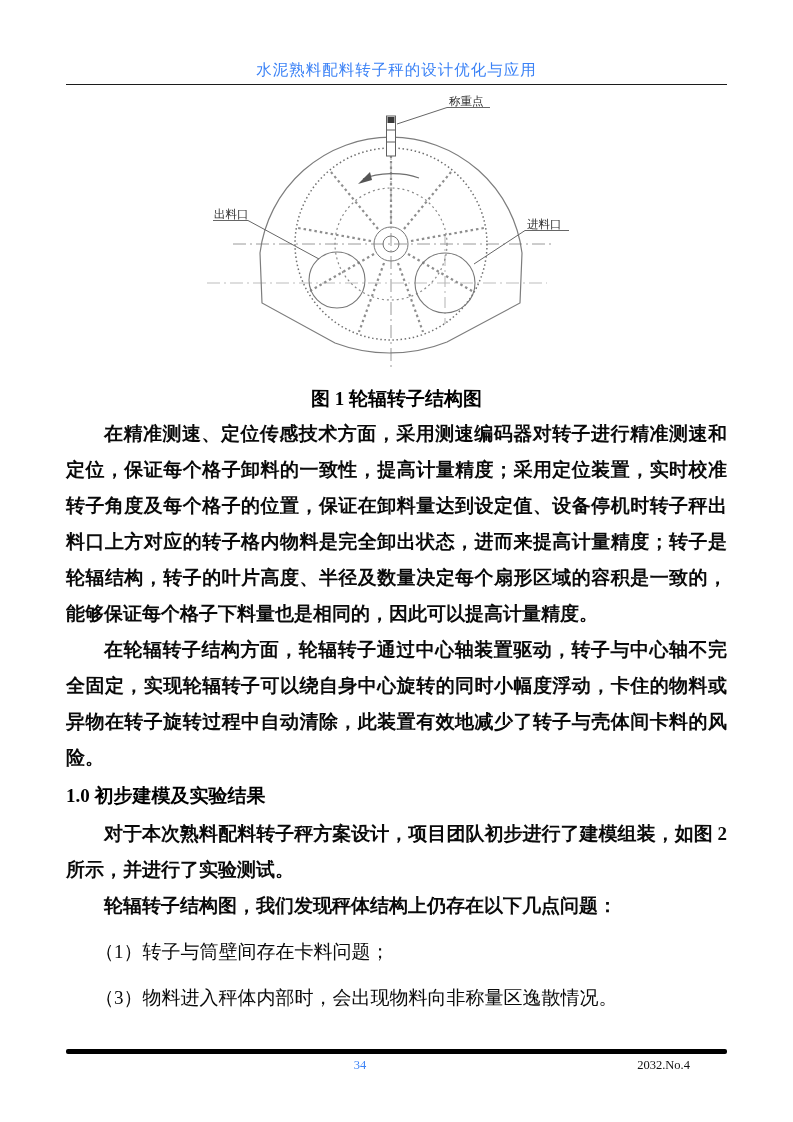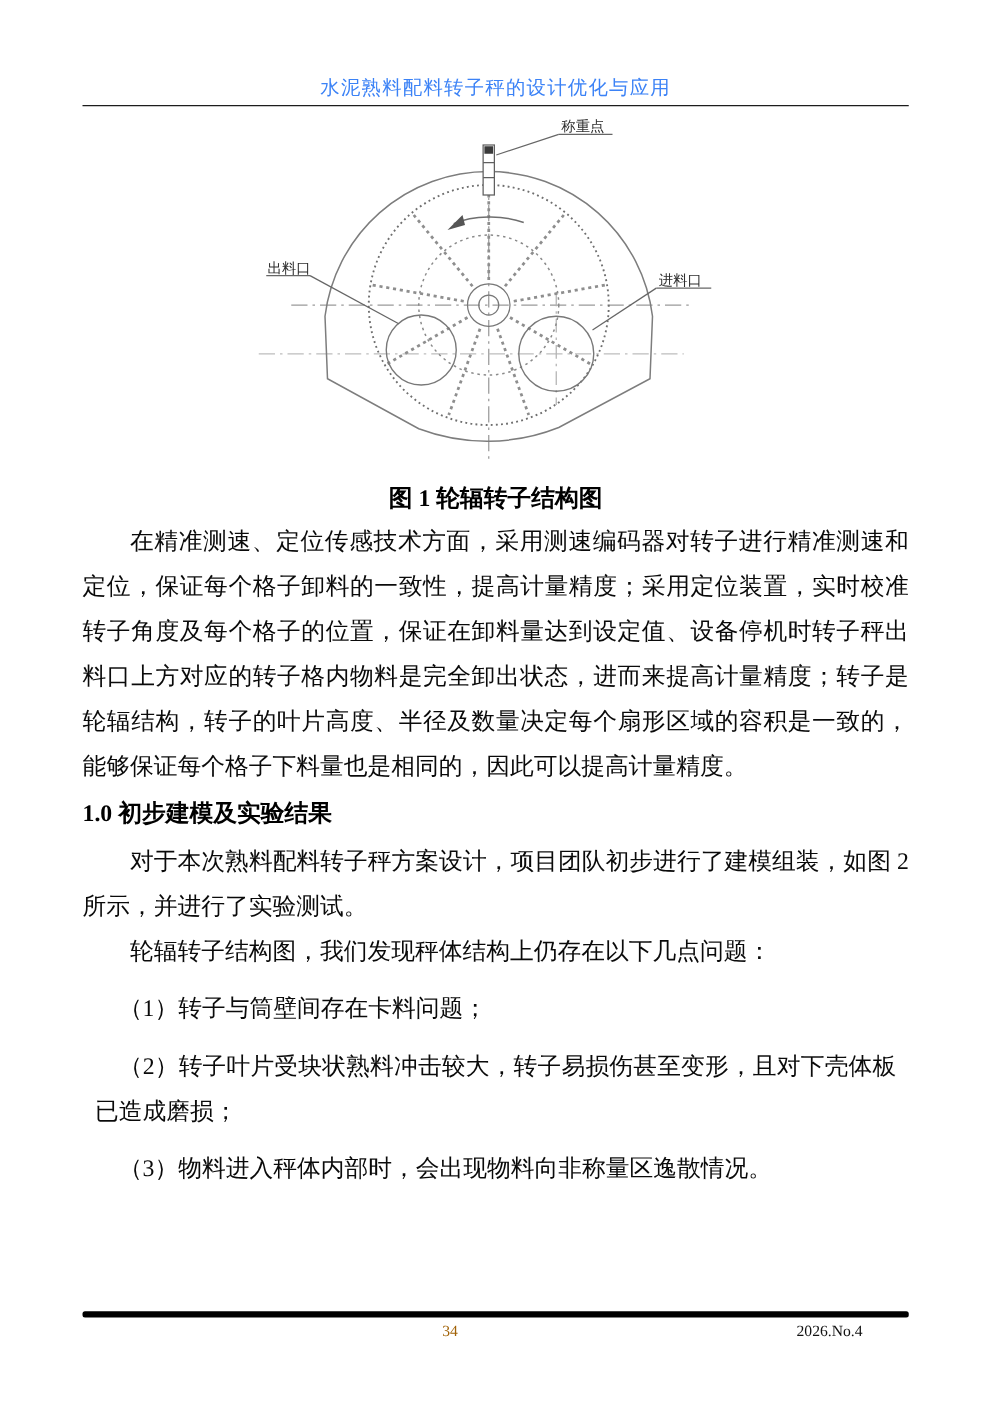--- a/index.html
+++ b/index.html
@@ -17,33 +17,33 @@
   }
   .diagram { position:absolute; left:177px; top:92px; }
   .figure-caption {
     position:absolute; top:386px; left:66px; width:661px; text-align:center;
     font-weight:bold; font-size:19px; color:#000;
   }
   .main-text {
     position:absolute; left:66px; top:416px; width:661px;
     font-size:19px; line-height:36px; text-align:justify; text-justify:inter-character;
   }
-  .para  { margin:0; text-indent:2em; }
+  .para  { margin:0; text-indent:2em;font-weight:bold; }
   .item  { margin:10px; text-indent:1em; }
   .section-heading {
     margin:0; font-size:19px; line-height:40px; font-weight:bold;
     text-align:left; text-indent:0; color:#000;
   }
   .footer-rule {
     position:absolute; left:66px; top:1049px; width:661px; height:4.5px;
     background:#000; border-radius:2px;
   }
   .footer-page-num {
     position:absolute; top:1058px; left:330px; width:60px; text-align:center;
-    font-size:12.5px; color:#a16207;
+    font-size:12.5px; color:#3b82f6;
   }
   .footer-issue {
     position:absolute; top:1058px; left:66px; width:624px; text-align:right;
     font-size:12.5px; color:#111;
   }
   svg text { font-family:"Liberation Serif","DejaVu Serif",serif; }
 </style>
 </head>
 <body>
 
@@ -105,25 +105,25 @@
     </g>
     <text x="272" y="13" font-size="11.5" fill="#2e2e2e">称重点</text>
     <text x="37" y="126" font-size="11.5" fill="#2e2e2e">出料口</text>
     <text x="350" y="136" font-size="11.5" fill="#2e2e2e">进料口</text>
   </svg>
 
   <div class="figure-caption">图 1 轮辐转子结构图</div>
 
   <div class="main-text">
     <p class="para">在精准测速、定位传感技术方面，采用测速编码器对转子进行精准测速和定位，保证每个格子卸料的一致性，提高计量精度；采用定位装置，实时校准转子角度及每个格子的位置，保证在卸料量达到设定值、设备停机时转子秤出料口上方对应的转子格内物料是完全卸出状态，进而来提高计量精度；转子是轮辐结构，转子的叶片高度、半径及数量决定每个扇形区域的容积是一致的，能够保证每个格子下料量也是相同的，因此可以提高计量精度。</p>
+    <p class="para">在轮辐转子结构方面，轮辐转子通过中心轴装置驱动，转子与中心轴不完全固定，实现轮辐转子可以绕自身中心旋转的同时小幅度浮动，卡住的物料或异物在转子旋转过程中自动清除，此装置有效地减少了转子与壳体间卡料的风险。</p>
     <h2 class="section-heading">1.0 初步建模及实验结果</h2>
     <p class="para">对于本次熟料配料转子秤方案设计，项目团队初步进行了建模组装，如图 2 所示，并进行了实验测试。</p>
     <p class="para">轮辐转子结构图，我们发现秤体结构上仍存在以下几点问题：</p>
     <p class="item">（1）转子与筒壁间存在卡料问题；</p>
-    <p class="item">（2）转子叶片受块状熟料冲击较大，转子易损伤甚至变形，且对下壳体板已造成磨损；</p>
     <p class="item">（3）物料进入秤体内部时，会出现物料向非称量区逸散情况。</p>
   </div>
 
   <div class="footer-rule"></div>
   <div class="footer-page-num">34</div>
-  <div class="footer-issue">2026.No.4</div>
+  <div class="footer-issue">2032.No.4</div>
 
 </div>
 
 </body></html>

